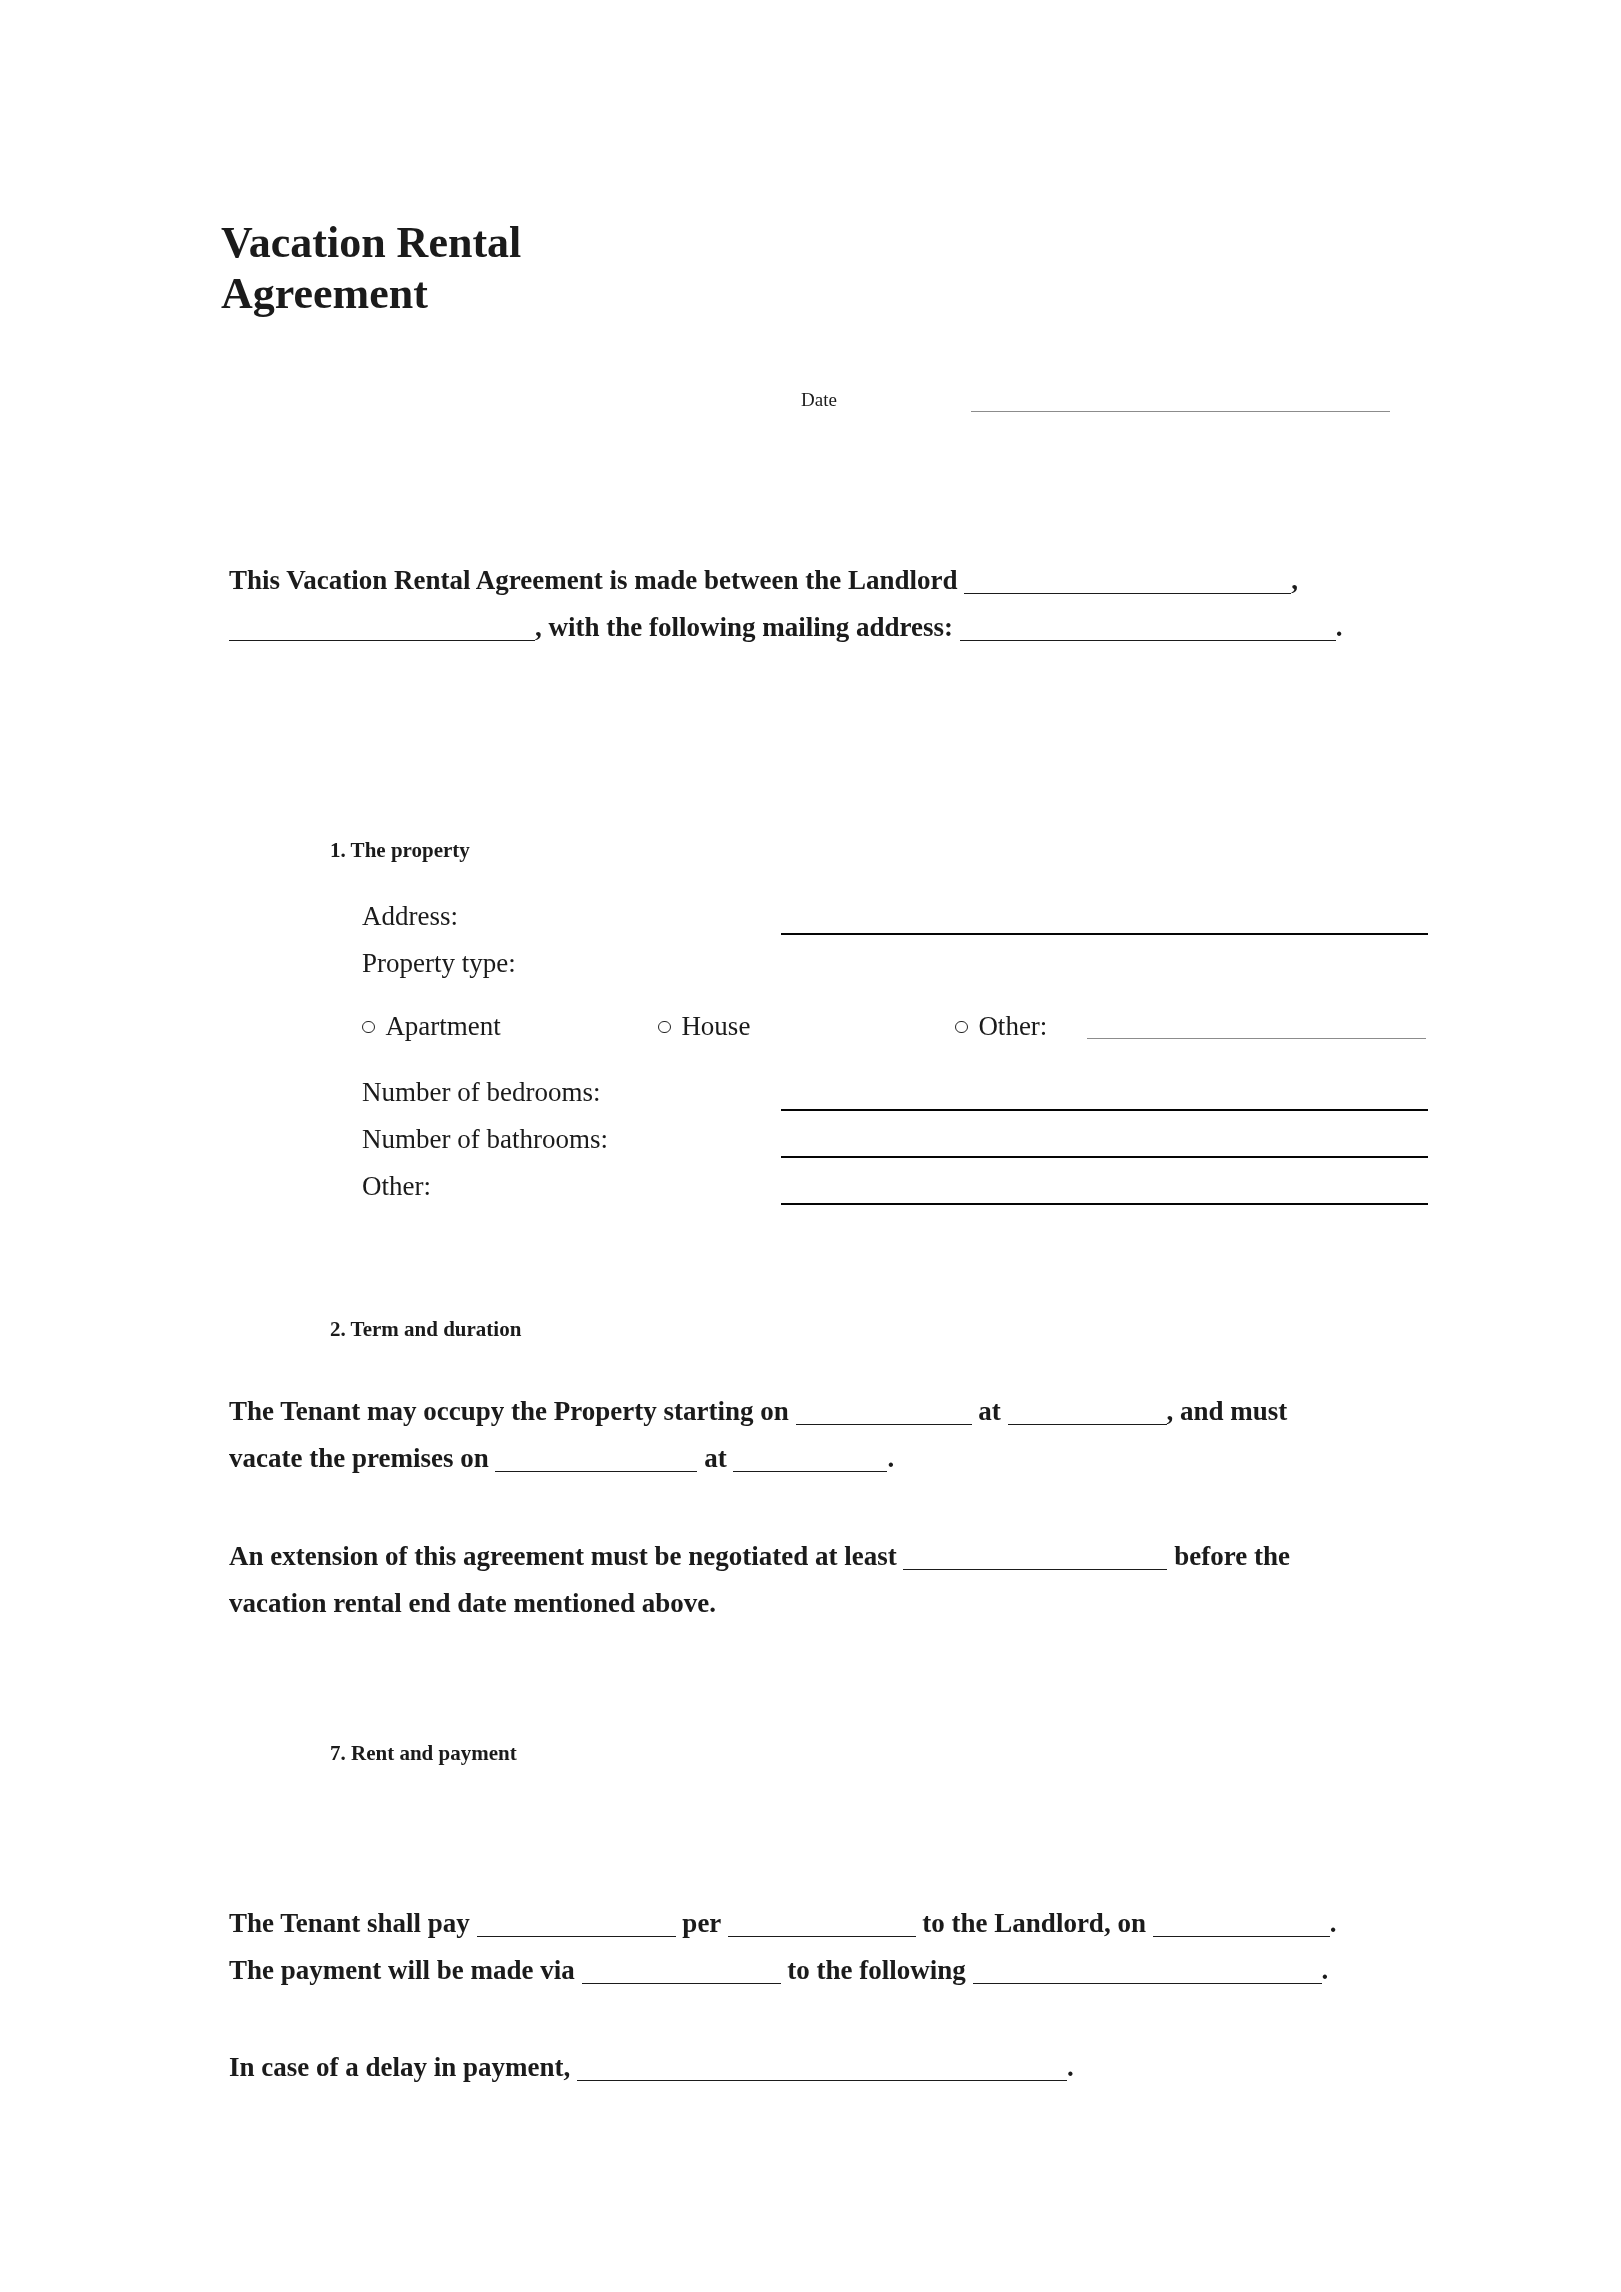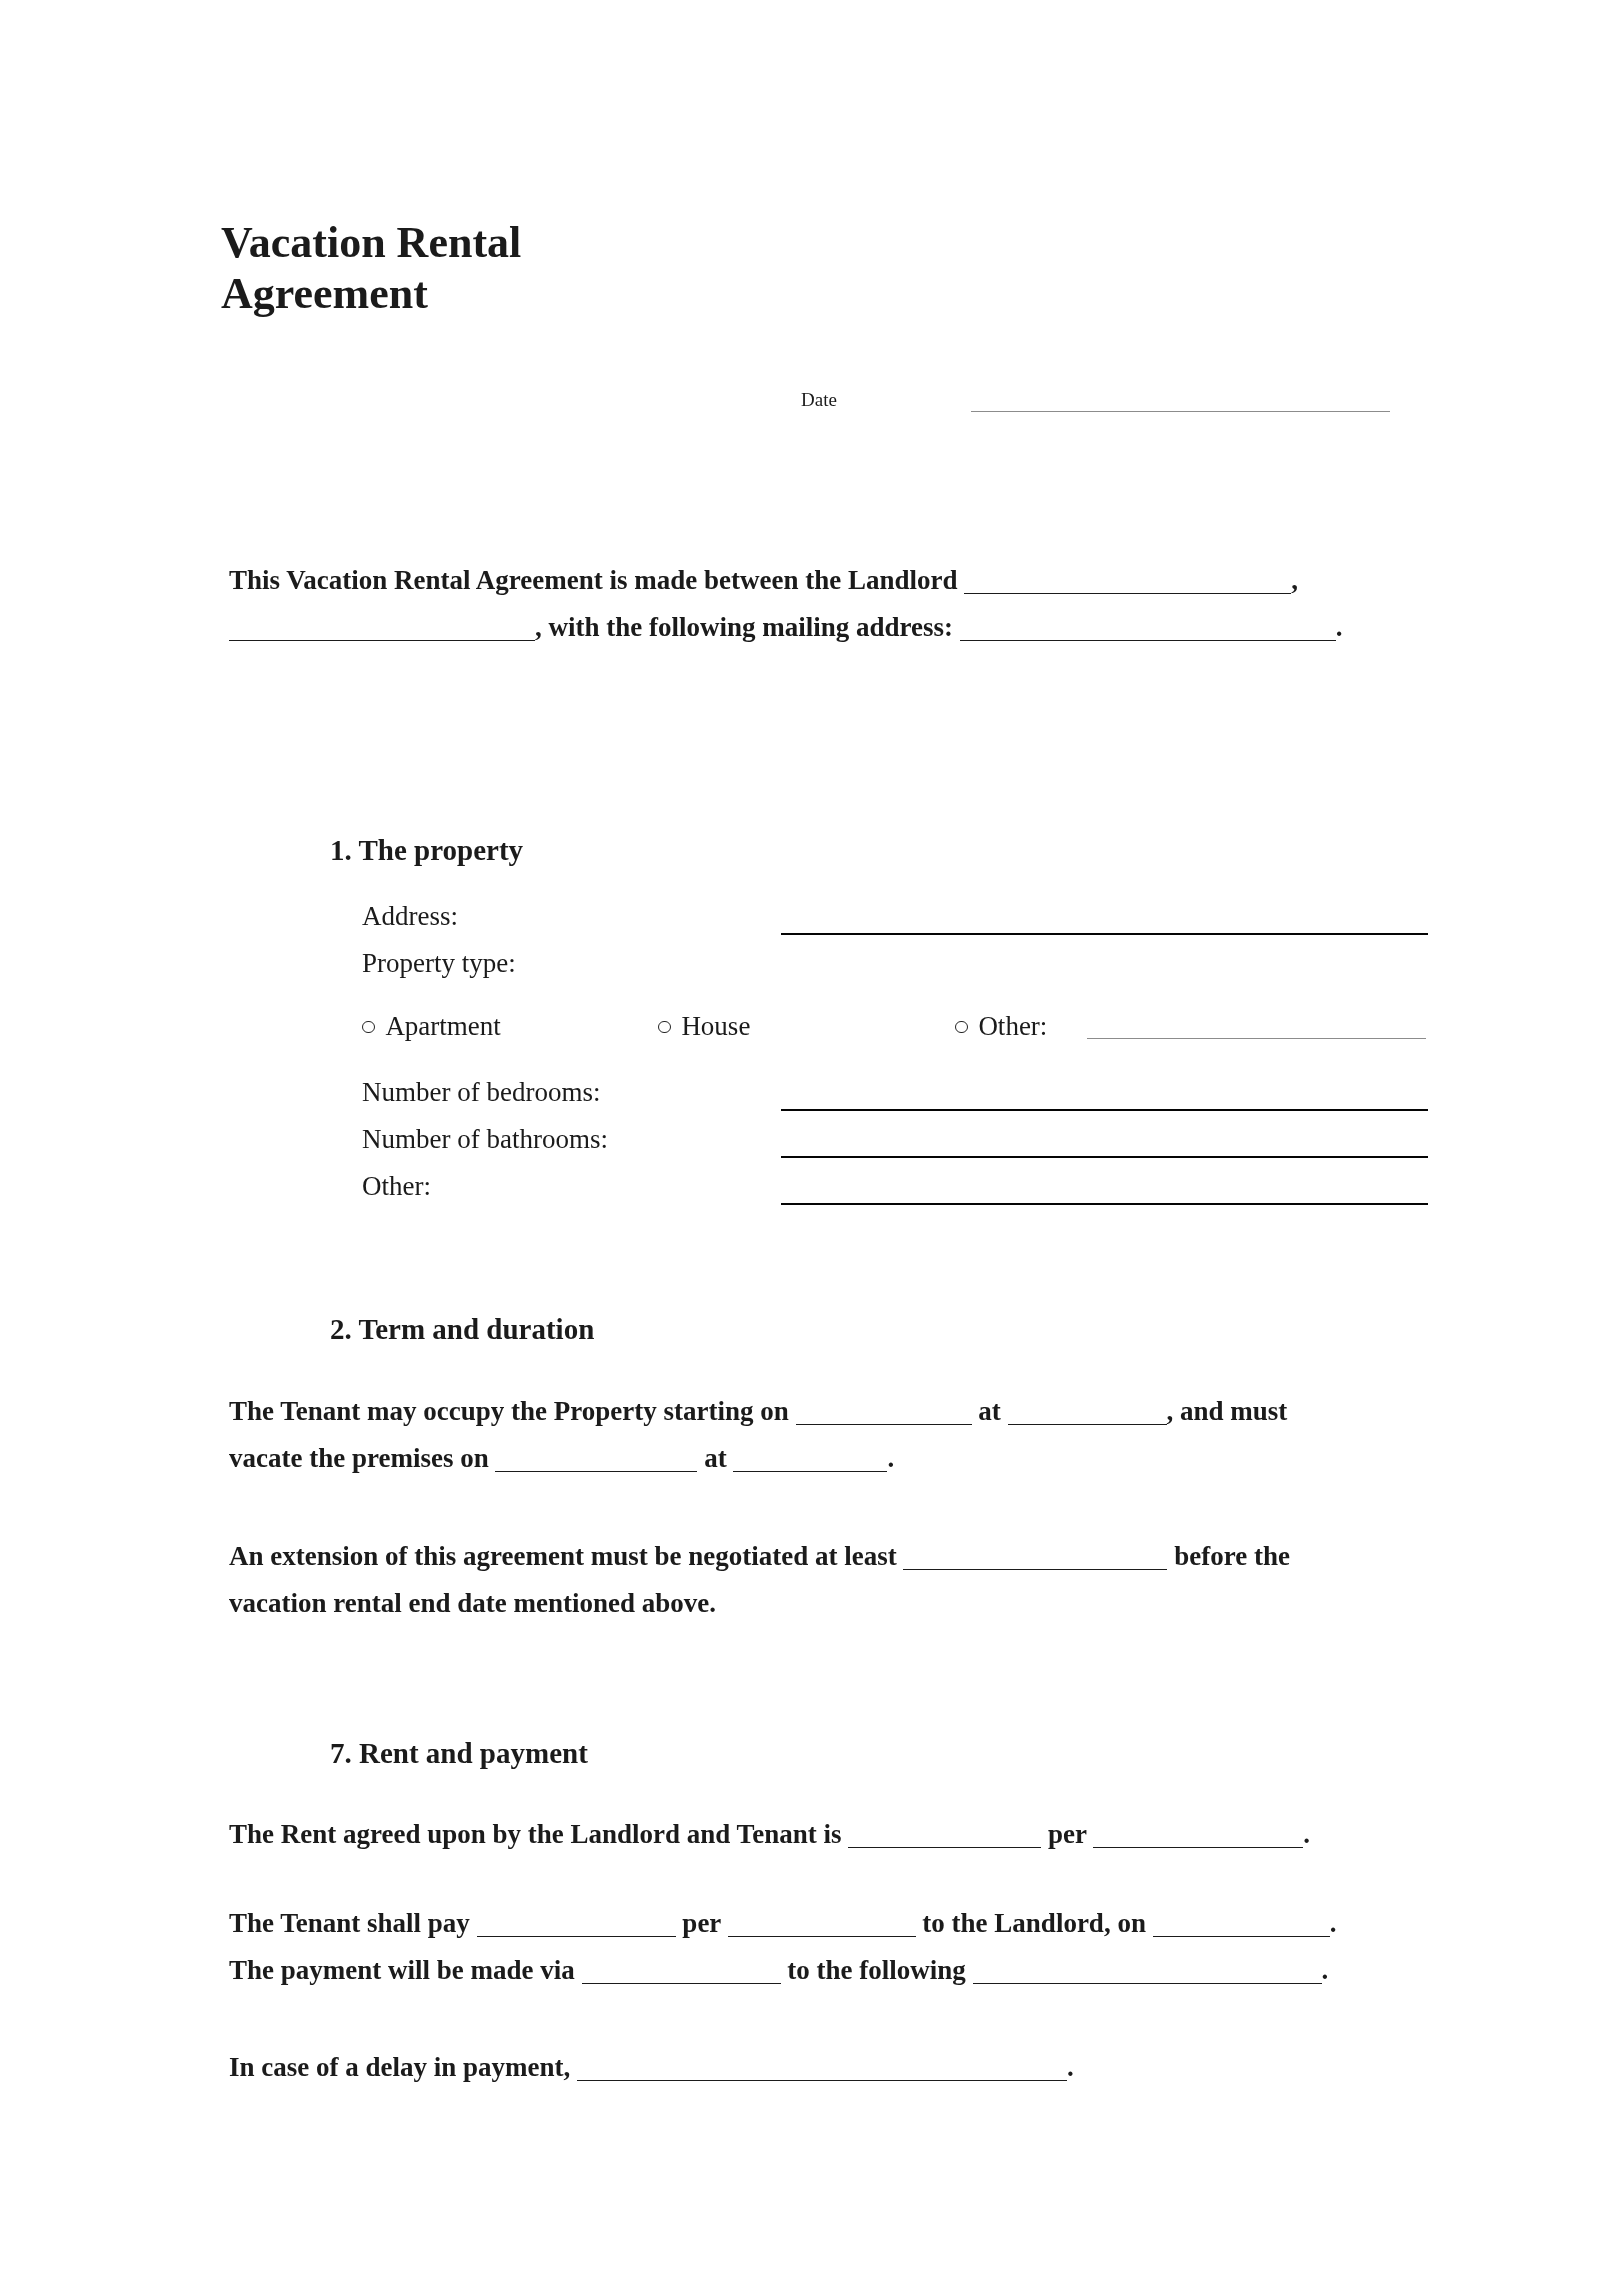--- a/index.html
+++ b/index.html
@@ -29,21 +29,21 @@
     font-size:27px;line-height:47px;font-weight:bold;
   }
   .pline{white-space:nowrap;}
   .blank{
     display:inline-block;height:12.5px;
     border-bottom:1.8px solid var(--line-medium,#1b1b1b);
     vertical-align:-5.4px;
   }
   .heading{
     position:absolute;left:330px;
-    font-size:29px;line-height:38px;font-weight:bold;
+    font-size:21px;line-height:38px;font-weight:bold;
     white-space:nowrap;
   }
   #h-property{top:831px;}
   #h-term{top:1310px;}
   #h-rent{top:1734px;}
   .rows{
     position:absolute;left:330px;top:893px;width:1066px;
     font-size:27px;
   }
   .frow{
@@ -142,23 +142,20 @@
       <div class="pline"><span>The Tenant may occupy the Property starting on </span><span class="blank" style="width: 176px;"></span><span> at </span><span class="blank" style="width: 159px;"></span><span>, and must</span></div>
       <div class="pline"><span>vacate the premises on </span><span class="blank" style="width: 202px;"></span><span> at </span><span class="blank" style="width: 154px;"></span><span>.</span></div>
     </div>
   <div class="para" id="p-extension">
       <div class="pline"><span>An extension of this agreement must be negotiated at least </span><span class="blank" style="width: 264px;"></span><span> before the</span></div>
       <div class="pline"><span>vacation rental end date mentioned above.</span></div>
     </div>
 
   <div class="heading" id="h-rent">7. Rent and payment</div>
 
-  <div class="para" id="p-rent">
-      <div class="pline"><span>The Rent agreed upon by the Landlord and Tenant is </span><span class="blank" style="width: 193px;"></span><span> per </span><span class="blank" style="width: 210px;"></span><span>.</span></div>
-    </div>
   <div class="para" id="p-payment">
       <div class="pline"><span>The Tenant shall pay </span><span class="blank" style="width: 199px;"></span><span> per </span><span class="blank" style="width: 188px;"></span><span> to the Landlord, on </span><span class="blank" style="width: 177px;"></span><span>.</span></div>
       <div class="pline"><span>The payment will be made via </span><span class="blank" style="width: 199px;"></span><span> to the following </span><span class="blank" style="width: 349px;"></span><span>.</span></div>
     </div>
   <div class="para" id="p-delay">
       <div class="pline"><span>In case of a delay in payment, </span><span class="blank" style="width: 490px;"></span><span>.</span></div>
     </div>
 
 </div>
 

